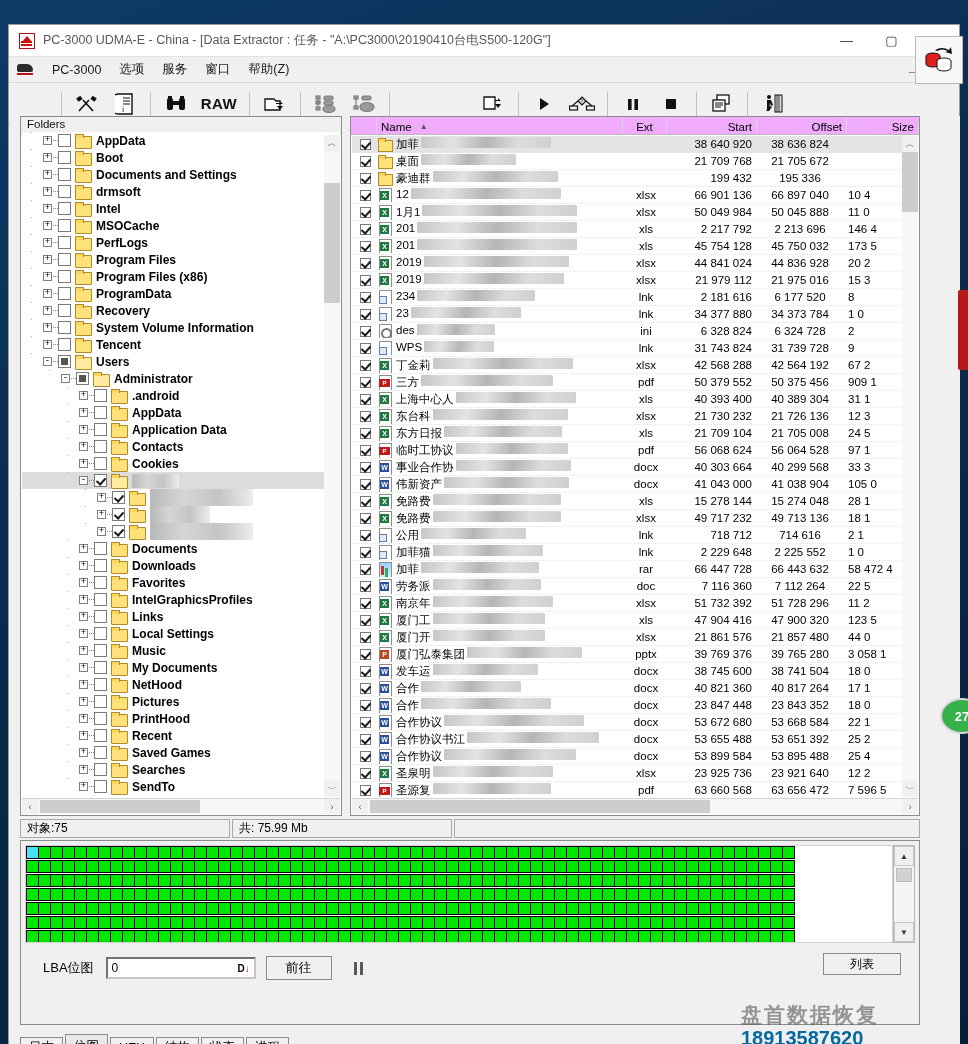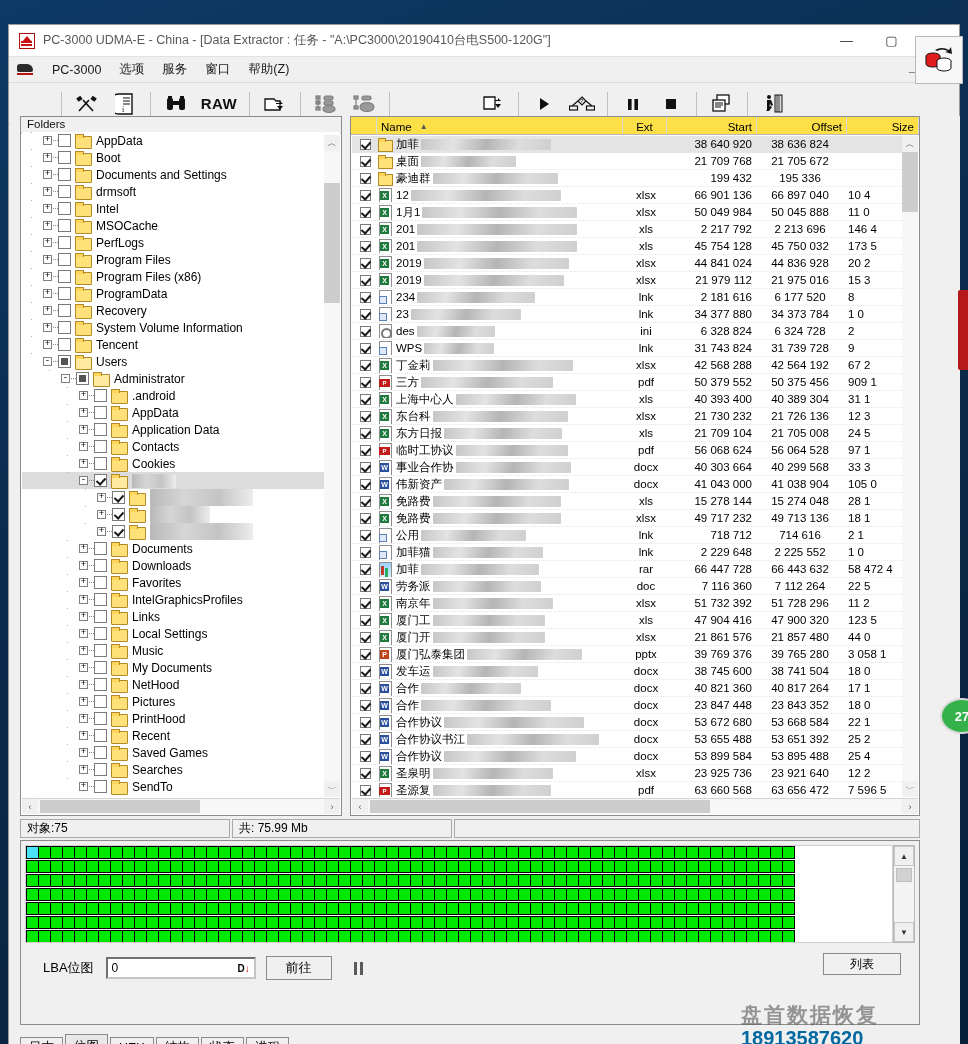--- a/index.html
+++ b/index.html
@@ -72,48 +72,48 @@
   .cb{width:13px;height:13px;border:1px solid #7a7a7a;background:#fff;margin-right:4px;flex:none;position:relative;}
   .cb.on:after{content:"";position:absolute;left:3px;top:1px;width:4px;height:7px;
     border:solid #1b1b1b;border-width:0 2px 2px 0;transform:rotate(42deg);}
   .cb.part:after{content:"";position:absolute;left:2px;top:2px;width:7px;height:7px;background:#555;}
   .fico{width:16px;height:13px;margin-right:5px;flex:none;position:relative;}
   .fico:before{content:"";position:absolute;left:0;top:2px;width:15px;height:11px;background:#ffe17a;
     border:1px solid #b28a2a;border-radius:0 0 1px 1px;}
   .fico:after{content:"";position:absolute;left:0;top:0px;width:7px;height:3px;background:#ffd659;
     border:1px solid #b28a2a;border-bottom:none;}
   .fico.open:before{background:#ffeaa0;}
-  .tlabel{font-size:12px;}
+  .tlabel{font-size:12px;font-weight:bold;}
   .blurtxt{background:linear-gradient(90deg,#b8b8b8,#d6d6d6,#c4c4c4,#ededed);
     color:transparent;border-radius:1px;filter:blur(0.4px);}
   .hscroll{position:absolute;left:1px;right:1px;bottom:1px;height:16px;background:#f0f0f0;
     border-top:1px solid #d4d4d4;display:flex;align-items:center;}
   .hs-arrow{width:16px;height:15px;display:flex;align-items:center;justify-content:center;
     background:#f0f0f0;font-size:9px;color:#555;}
   .hs-track{flex:1;height:15px;background:#f7f7f7;position:relative;}
   .hs-thumb{position:absolute;left:2px;top:1px;width:160px;height:13px;background:#cdcdcd;}
   .vscroll{position:absolute;right:1px;top:18px;bottom:18px;width:16px;background:#f7f7f7;}
   .vs-arrow{height:16px;display:flex;align-items:center;justify-content:center;font-size:9px;color:#555;background:#f0f0f0;}
   .vs-thumb{position:absolute;left:0;top:48px;width:16px;height:120px;background:#cdcdcd;}
 
   
   .files-pane{position:absolute;left:340px;top:0px;width:570px;height:700px;
     border:1px solid #8c8c8c;background:#fff;}
-  .lv-head{height:18px;background:#fde047;display:flex;border-bottom:1px solid #b9b9b9;}
+  .lv-head{height:18px;background:#f0abfc;display:flex;border-bottom:1px solid #b9b9b9;}
   .lv-h{border-right:1px solid #d7d7d7;font-size:11.5px;padding:2px 4px 0;color:#000;
     display:flex;align-items:center;overflow:hidden;}
   .lv-h.r{justify-content:flex-end;}
   .lv-body{position:absolute;left:1px;top:19px;right:17px;bottom:18px;overflow:hidden;}
   .row{height:17px;display:flex;align-items:center;font-size:11.5px;color:#000;
     border-bottom:1px dotted #e6e6e6;}
   .row.sel{background:#e4e4e4;}
   .c-chk{width:26px;display:flex;align-items:center;justify-content:center;flex:none;}
   .c-chk .cb{margin:0;width:11px;height:11px;}
   .c-chk .cb.on:after{left:2px;top:0px;width:4px;height:7px;border-width:0 2px 2px 0;}
-  .c-name{width:246px;display:flex;align-items:center;overflow:hidden;flex:none;}
+  .c-name{width:246px;display:flex;align-items:flex-start;overflow:hidden;flex:none;}
   .c-ext{width:44px;text-align:center;flex:none;}
   .c-start{width:90px;text-align:right;padding-right:6px;flex:none;}
   .c-off{width:90px;text-align:center;padding-right:6px;flex:none;}
   .c-size{width:56px;padding-right:2px;flex:none;overflow:hidden;white-space:nowrap;}
   .ico{width:14px;height:14px;margin-right:4px;flex:none;position:relative;}
   .ico.folder:before{content:"";position:absolute;left:0;top:3px;width:13px;height:10px;
     background:#ffe17a;border:1px solid #b28a2a;}
   .ico.folder:after{content:"";position:absolute;left:0;top:1px;width:6px;height:3px;
     background:#ffd659;border:1px solid #b28a2a;border-bottom:none;}
   .ico.xls:before,.ico.word:before,.ico.pdf:before,.ico.ppt:before,.ico.ini:before,

